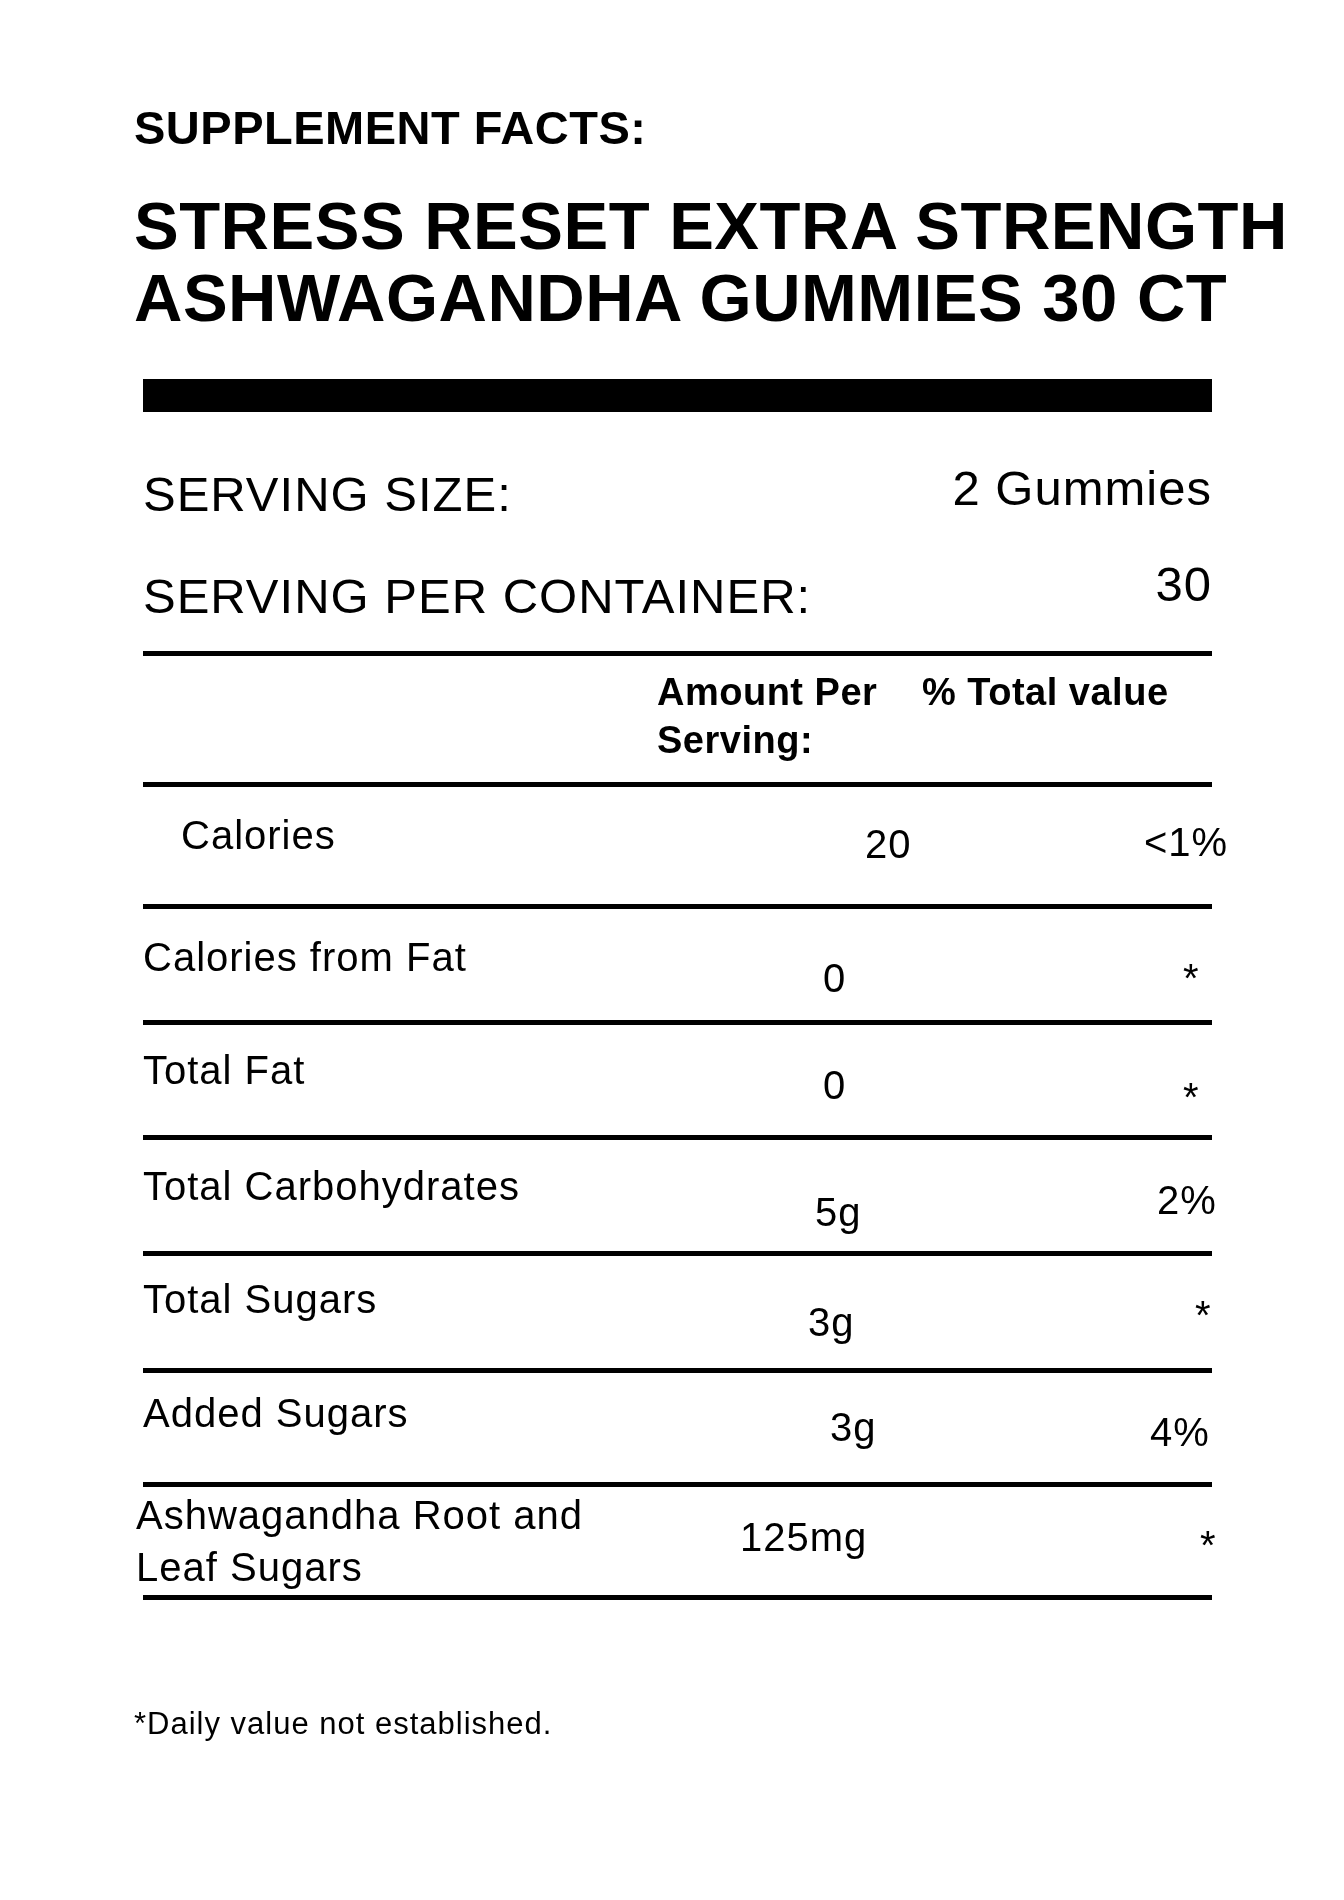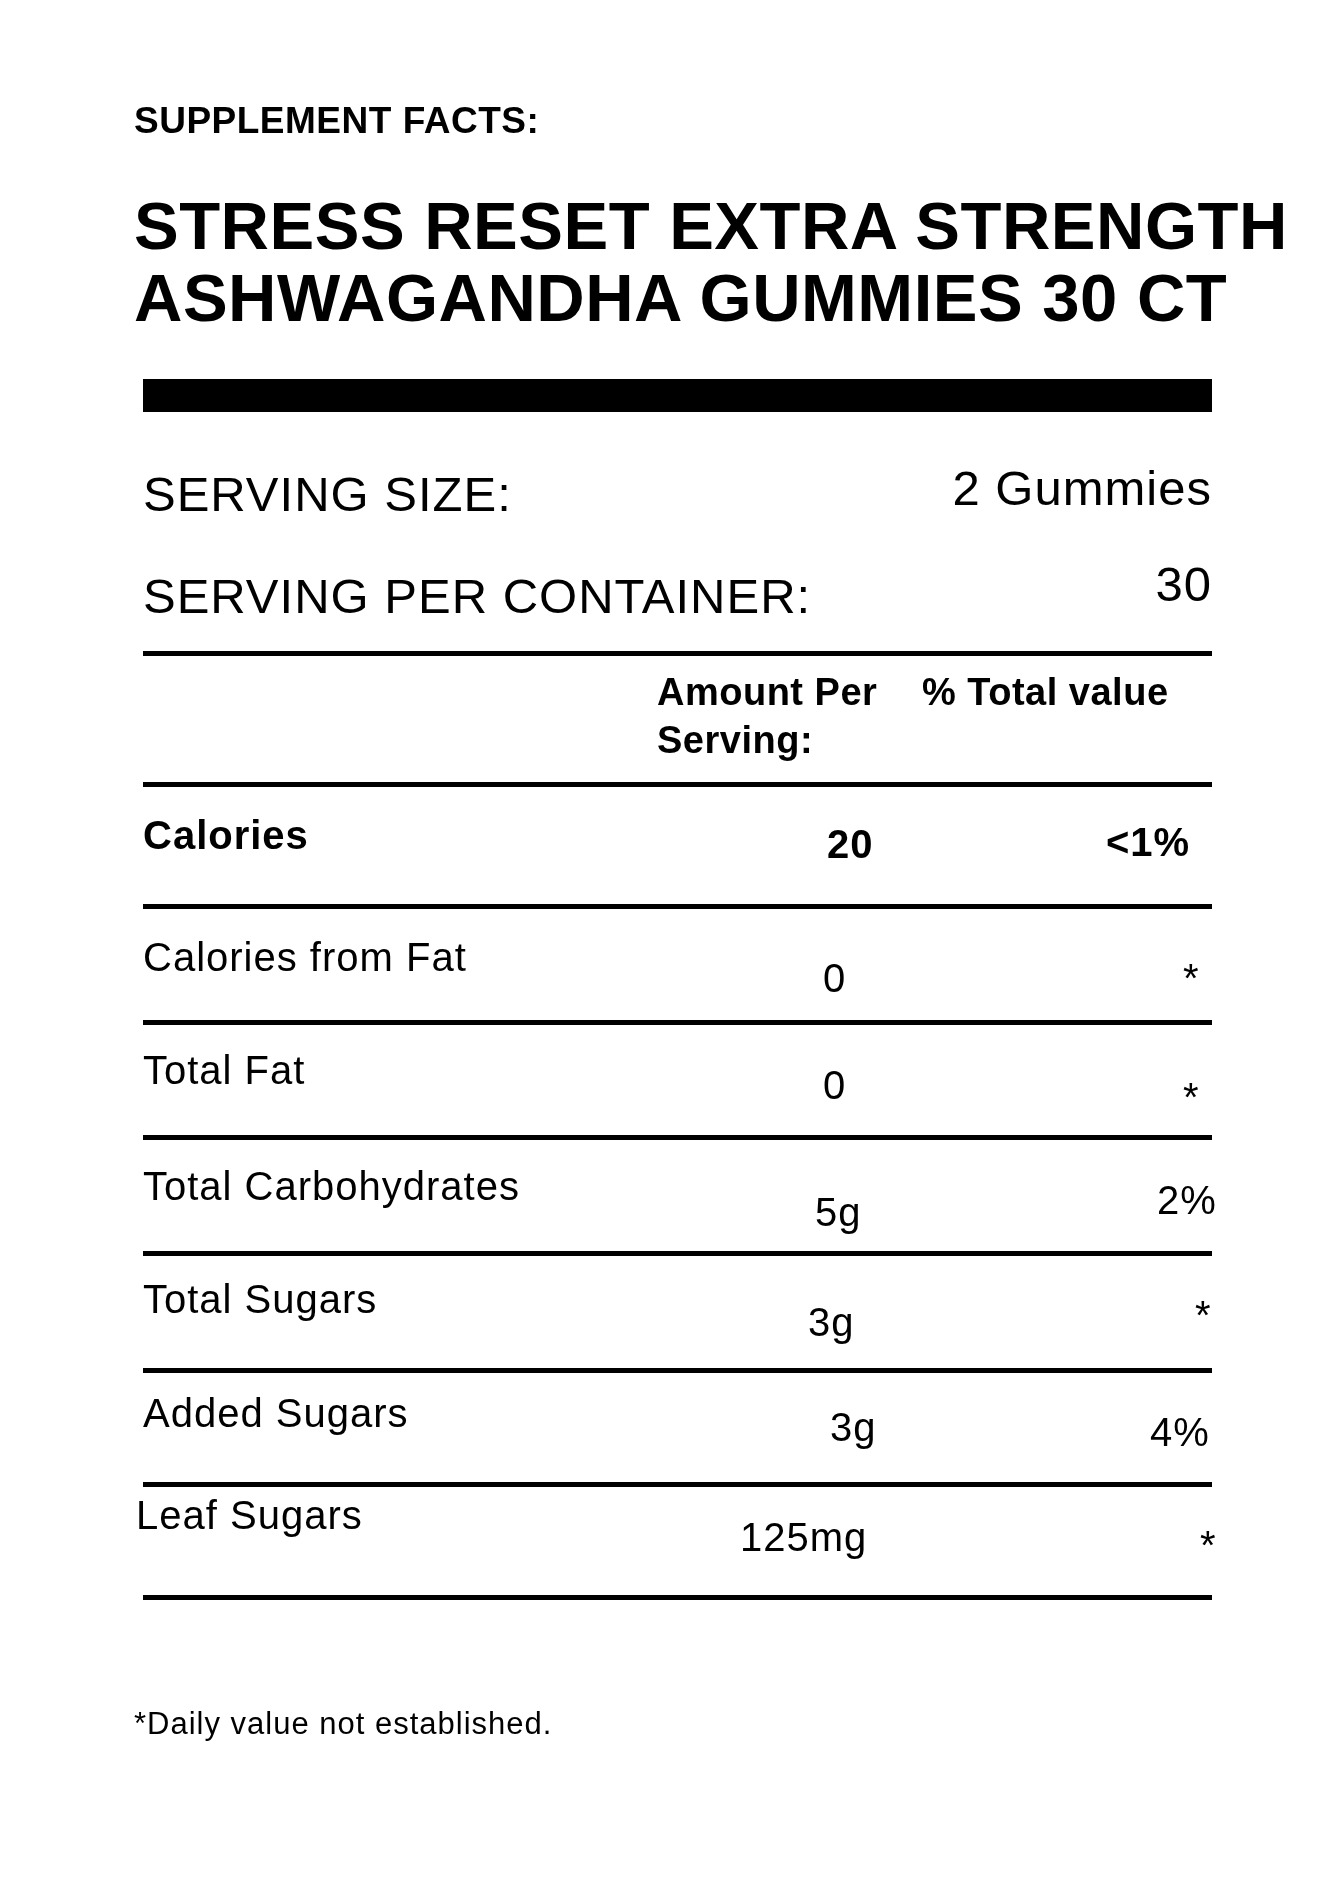--- a/index.html
+++ b/index.html
@@ -1,27 +1,27 @@
 <!DOCTYPE html>
 <html><head>
 <meta charset="utf-8">
 <style>
   html,body{margin:0;padding:0;background:#fff;}
   body{width:1344px;height:1900px;position:relative;overflow:hidden;font-family:"Liberation Sans","DejaVu Sans",sans-serif;color:#000;}
   .abs{position:absolute;white-space:nowrap;}
-  .h1{left:134px;top:100px;font-size:37px;font-weight:bold;letter-spacing:0.5px;}
+  .h1{left:134px;top:100px;font-size:47px;font-weight:bold;letter-spacing:0.5px;}
   .title{left:134px;top:190px;font-size:67px;font-weight:bold;line-height:72px;letter-spacing:0.5px;}
   .bar{position:absolute;left:143px;width:1069px;background:#000;}
   .thick{top:379px;height:33px;}
   .rule{height:5px;}
   .serv{font-size:49px;letter-spacing:1px;}
   .hdr{font-size:38px;font-weight:bold;line-height:48px;letter-spacing:0.5px;}
   .lbl{font-size:40px;letter-spacing:1px;}
   .val{font-size:40px;letter-spacing:1px;}
-  .bold{font-weight:bold;}
+  .bold{font-weight:normal;margin-left:38px;}
   .foot{left:134px;top:1706px;font-size:31px;letter-spacing:1px;}
 </style>
 </head>
 <body>
 
 <div class="abs h1">SUPPLEMENT FACTS:</div>
 <div class="abs title">
   <div>STRESS RESET EXTRA STRENGTH</div>
   <div>ASHWAGANDHA GUMMIES 30 CT</div>
 </div>
@@ -67,19 +67,20 @@
 <div class="abs val" style="left:808px;top:1300px;">3g</div>
 <div class="abs val" style="left:1195px;top:1293px;">*</div>
 <div class="bar rule" style="top:1368px;"></div>
 
 <div class="abs lbl" style="left:143px;top:1391px;">Added Sugars</div>
 <div class="abs val" style="left:830px;top:1405px;">3g</div>
 <div class="abs val" style="left:1150px;top:1410px;">4%</div>
 <div class="bar rule" style="top:1482px;"></div>
 
 <div class="abs lbl" style="left:136px;top:1489px;line-height:52px;">
+  <div>Ashwagandha Root and</div>
   <div>Leaf Sugars</div>
 </div>
 <div class="abs val" style="left:740px;top:1515px;">125mg</div>
 <div class="abs val" style="left:1200px;top:1523px;">*</div>
 <div class="bar rule" style="top:1595px;"></div>
 
 <div class="abs foot">*Daily value not established.</div>
 
 </body></html>

